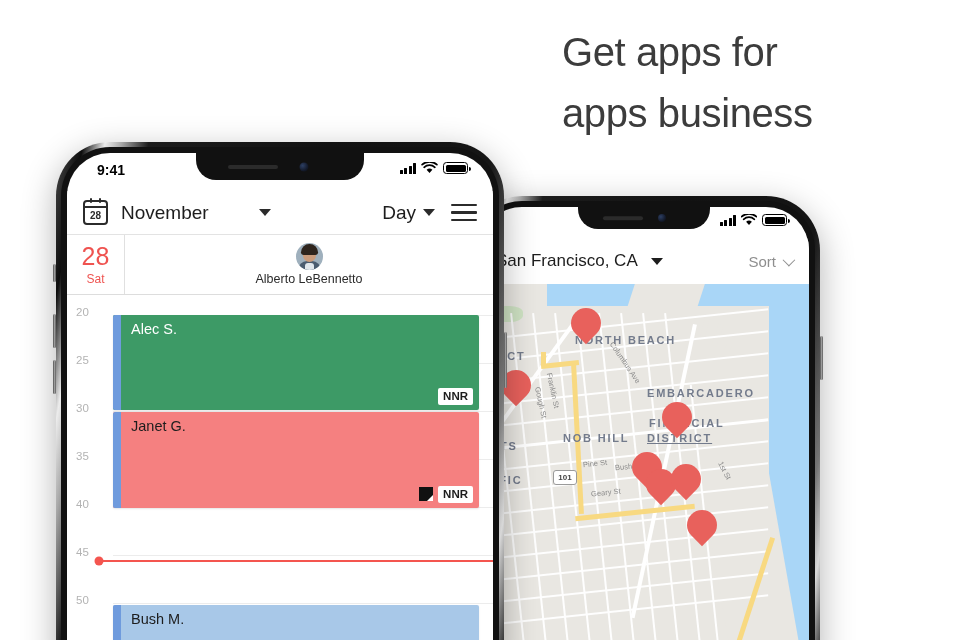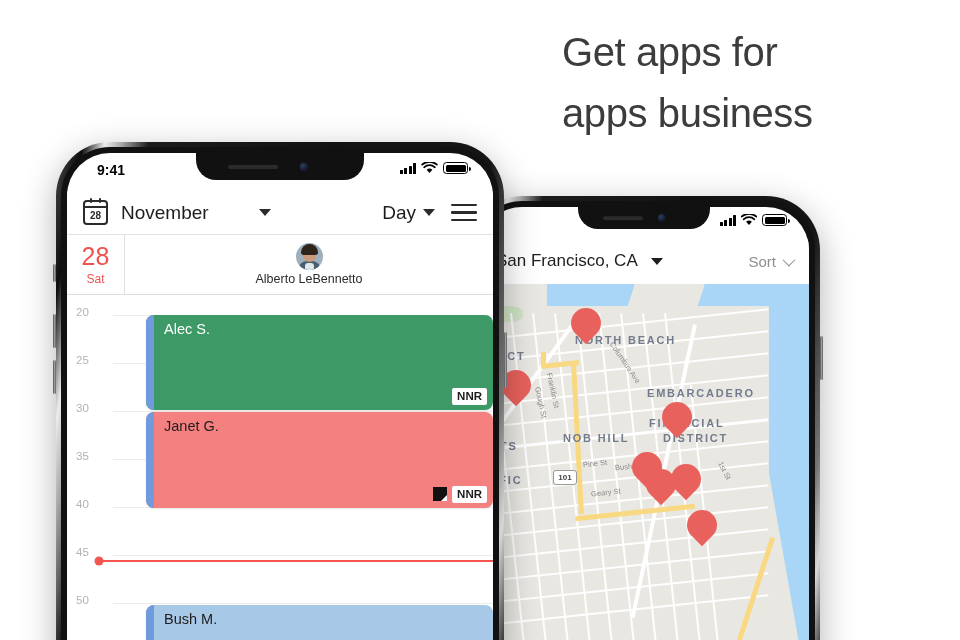--- a/index.html
+++ b/index.html
@@ -117,24 +117,23 @@
   .avatar .body { position:absolute; left:2px; bottom:0; width:23px; height:9px; background:#4a5c70; border-radius:9px 9px 0 0; }
   .avatar .shirt { position:absolute; left:9px; bottom:0; width:9px; height:7px; background:#dfe6ec; border-radius:3px 3px 0 0; }
   .person-name { font-size:12.5px; color:#2b2b2b; }
 
   .grid-area { position:absolute; left:0; right:0; top:142px; bottom:0; background:#fff; overflow:hidden; }
   .tick { position:absolute; left:0; right:0; height:1px; }
   .tick .lbl { position:absolute; left:9px; top:-9px; font-size:11.5px; color:#b3b3b3; }
   .tick .ln { position:absolute; left:46px; right:0; top:0; height:1px; background:#ececec; }
 
   .event {
-    position:absolute; left:46px; right:0;
-    border-radius:8px; overflow:hidden;
+    position:absolute; left:46px; right:14px;
+    border-radius:2px; overflow:hidden;
     box-shadow:0 1px 2px rgba(0,0,0,.10);
-    margin-left:33px;
   }
   .event .stripe { position:absolute; left:0; top:0; bottom:0; width:8px; background:#6f9bdd; }
   .event .title { position:absolute; left:18px; top:6px; font-size:14.5px; }
   .event .badges { position:absolute; right:6px; bottom:5px; display:flex; align-items:center; gap:5px; }
   .nnr {
     background:#fff; color:#1d1d1d; font-size:11.5px; font-weight:700;
     padding:2px 5px; border-radius:2px; line-height:1.15;
   }
   .note-ico { width:14px; height:14px; background:#111; position:relative; }
   .note-ico::after {
@@ -275,21 +274,21 @@
 
       <div class="road hwy" style="left:62px; top:68px; width:5px; height:12px;"></div>
       <div class="road hwy" style="left:62px; top:78px; width:38px; height:5px; transform:rotate(-6deg);"></div>
       <div class="road hwy" style="left:96px; top:80px; width:5px; height:150px; transform:rotate(-3deg);"></div>
       <div class="road hwy" style="left:96px; top:226px; width:120px; height:5px; transform:rotate(-6deg);"></div>
       <div class="road hwy" style="left:268px; top:250px; width:5px; height:150px; transform:rotate(18deg);"></div>
 
       <div class="maplabel dist" style="left:96px; top:50px;">NORTH BEACH</div>
       <div class="maplabel dist" style="left:168px; top:103px;">EMBARCADERO</div>
       <div class="maplabel dist" style="left:170px; top:133px;">FINANCIAL</div>
-      <div class="maplabel dist" style="left:184px; top:148px;">DISTRICT</div>
+      <div class="maplabel dist" style="left:168px; top:148px;text-decoration:underline;">DISTRICT</div>
       <div class="maplabel dist" style="left:84px; top:148px;">NOB HILL</div>
       <div class="maplabel dist" style="left:-4px; top:66px;">STRICT</div>
       <div class="maplabel dist" style="left:-4px; top:113px;">OW</div>
       <div class="maplabel dist" style="left:-4px; top:156px;">IGHTS</div>
       <div class="maplabel dist" style="left:-4px; top:190px;">ACIFIC</div>
       <div class="maplabel dist" style="left:-4px; top:206px;">TS</div>
 
       <div class="streetlabel" style="left:122px; top:74px; transform:rotate(56deg);">Columbus Ave</div>
       <div class="streetlabel" style="left:56px; top:102px; transform:rotate(78deg);">Franklin St</div>
       <div class="streetlabel" style="left:46px; top:114px; transform:rotate(78deg);">Gough St</div>

